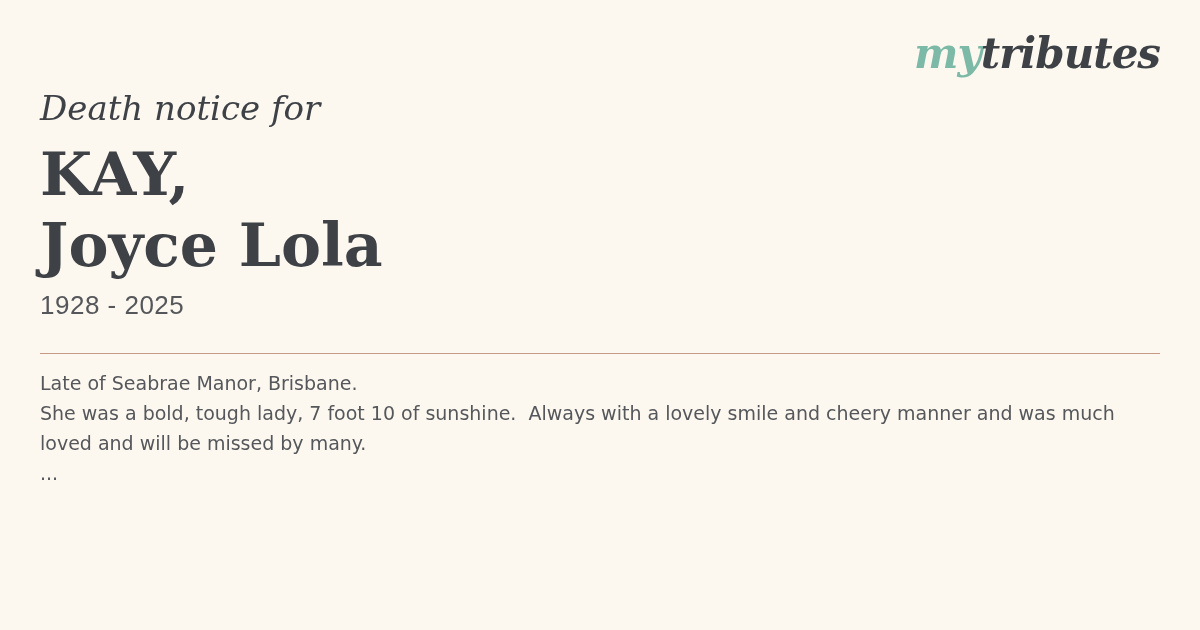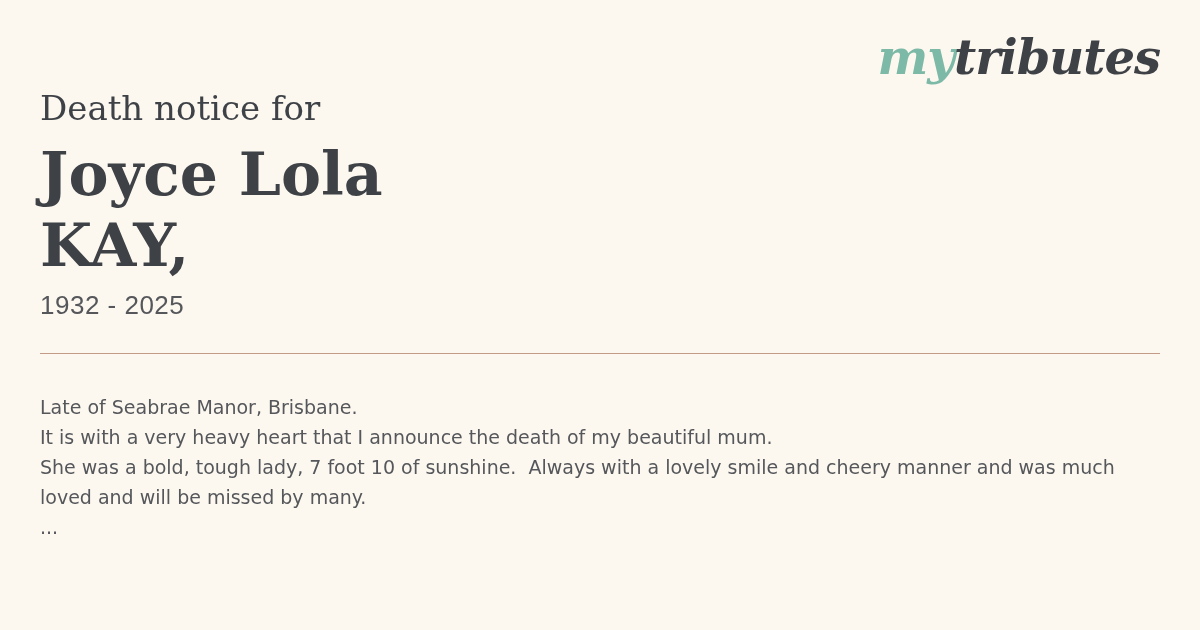--- a/index.html
+++ b/index.html
@@ -14,34 +14,35 @@
     font-family: "DejaVu Sans", sans-serif;
   }
 
   .logo {
     position: absolute;
     top: 33px;
     right: 40px;
     font-family: "DejaVu Serif", serif;
     font-style: italic;
     font-weight: bold;
-    font-size: 48px;
+    font-size: 42px;
     line-height: 1;
     letter-spacing: -1px;
     white-space: nowrap;
     text-align: right;
   }
   .logo-my { color: var(--teal, #7CB9A6); }
   .logo-tributes { color: var(--dark, #3E4247); }
 
   .eyebrow {
     position: absolute;
     left: 40px;
     top: 88px;
     font-family: "DejaVu Serif", serif;
+    font-style: italic;
     font-size: 34px;
     line-height: 1.2;
     color: var(--dark, #3E4247);
   }
 
   .name {
     position: absolute;
     left: 40px;
     top: 139px;
     margin: 0;
@@ -70,49 +71,48 @@
     right: 40px;
     top: 353px;
     height: 1px;
     background: var(--divider, #C49B87);
   }
 
   .body {
     position: absolute;
     left: 40px;
     right: 40px;
-    top: 392px;
+    top: 368px;
   }
   .body-line {
     margin: 0;
     font-family: "DejaVu Sans", sans-serif;
     font-size: 19px;
     line-height: 30px;
     color: var(--gray, #55575B);
     white-space: pre-wrap;
   }
 </style>
 </head>
 <body>
 
 <div class="page">
 
   <div class="logo"><span class="logo-my">my</span><span class="logo-tributes">tributes</span></div>
 
   <div class="eyebrow">Death notice for</div>
 
   <h1 class="name">
+    <span class="name-line">KAY,</span>
     <span class="name-line">Joyce Lola</span>
-    <span class="name-line">KAY,</span>
   </h1>
 
-  <div class="years">1932 - 2025</div>
+  <div class="years">1928 - 2025</div>
 
   <div class="divider"></div>
 
   <div class="body">
       <p class="body-line">Late of Seabrae Manor, Brisbane.</p>
-      <p class="body-line">It is with a very heavy heart that I announce the death of my beautiful mum.</p>
       <p class="body-line">She was a bold, tough lady, 7 foot 10 of sunshine.  Always with a lovely smile and cheery manner and was much loved and will be missed by many.</p>
       <p class="body-line">...</p>
     </div>
 
 </div>
 
 </body></html>

